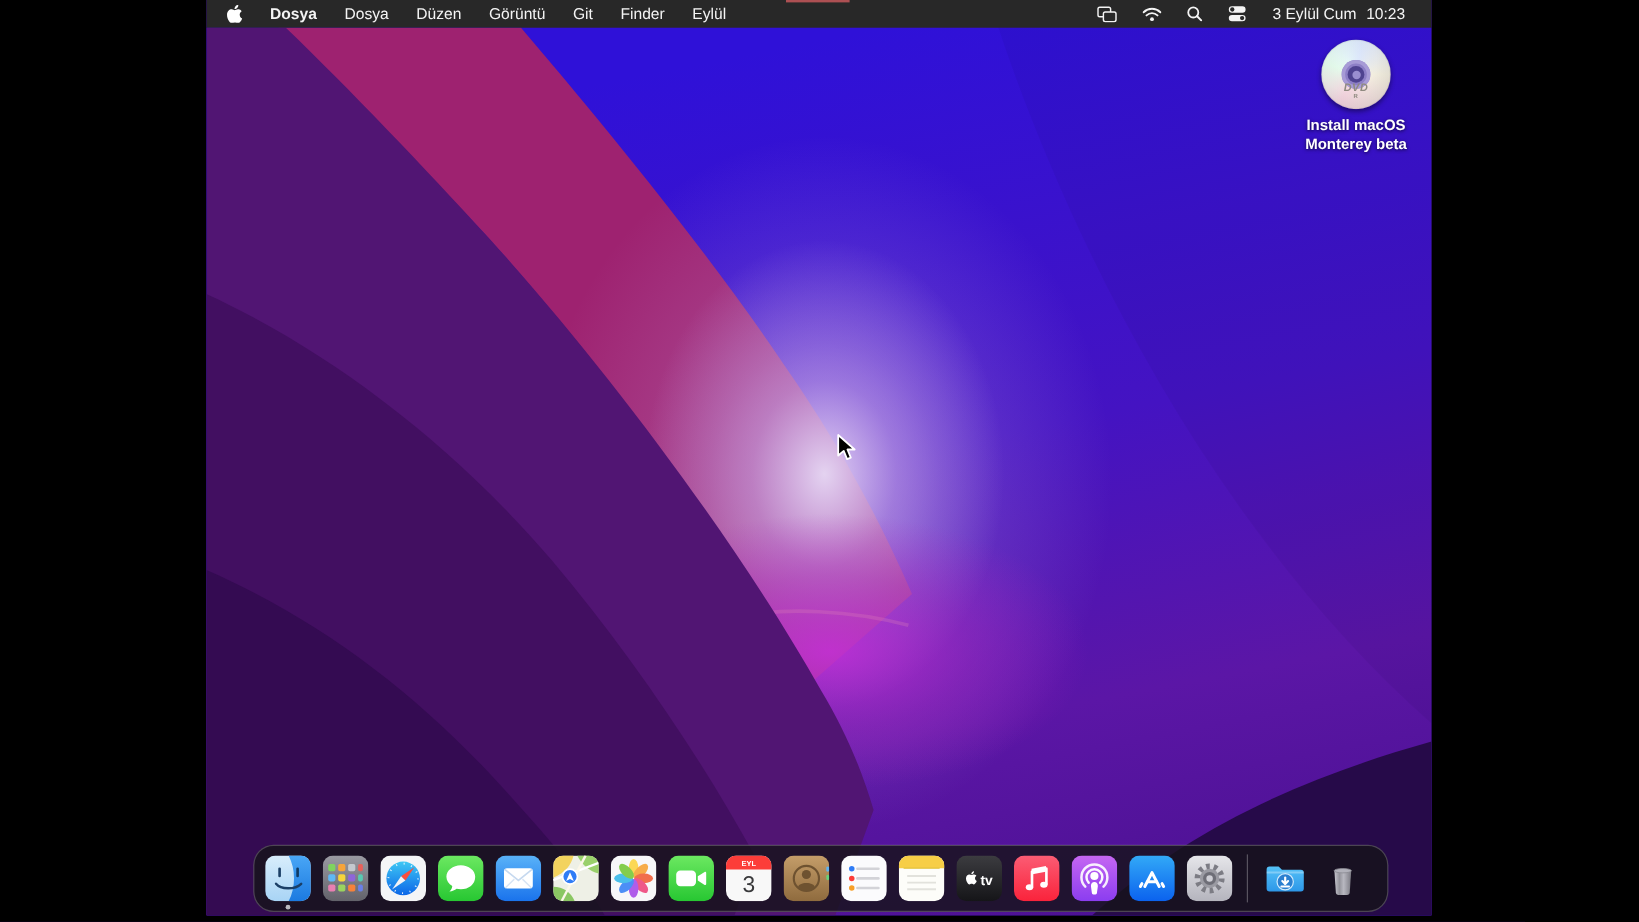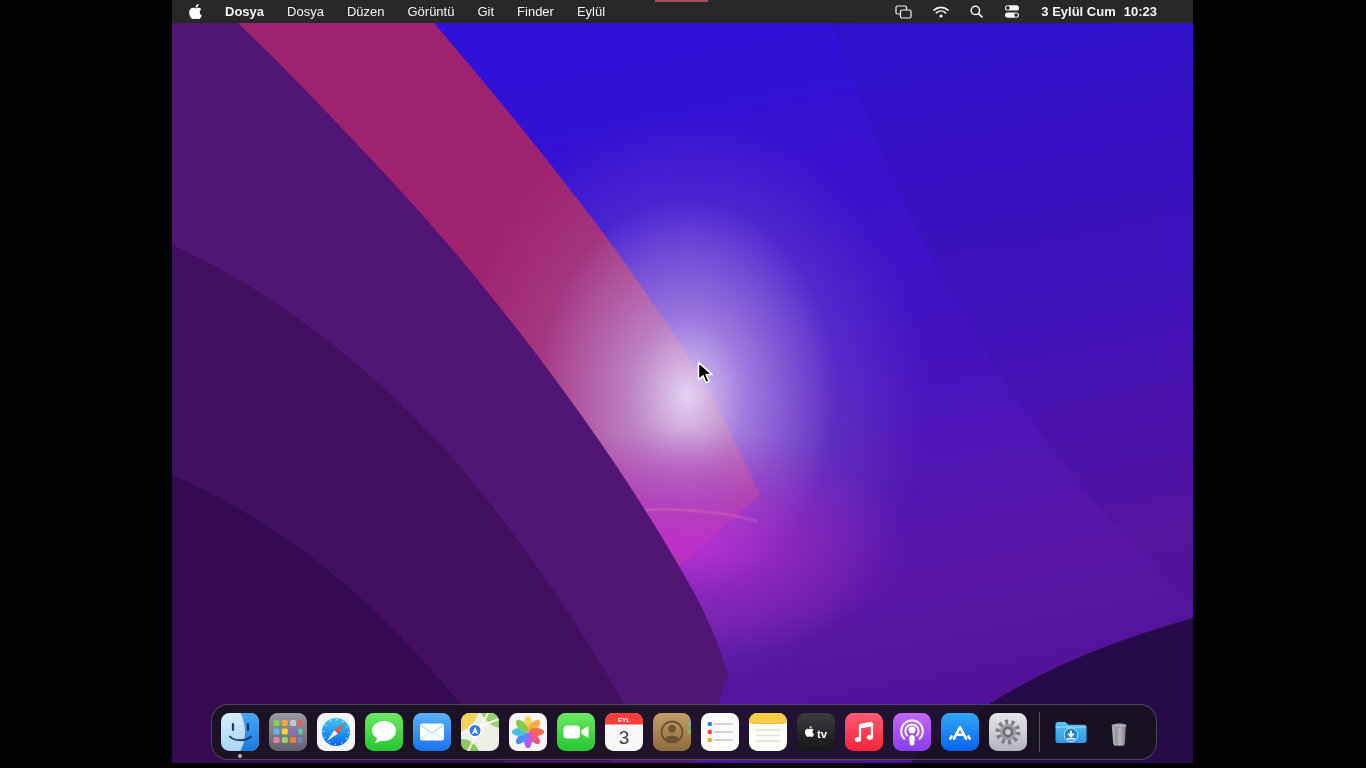--- a/index.html
+++ b/index.html
@@ -9,21 +9,21 @@
   .wallpaper{position:absolute;left:0;top:23px;width:1021px;height:740px;}
   .wallpaper svg{display:block;width:100%;height:100%;}
 
   
   .menubar{position:absolute;left:0;top:0;width:1021px;height:23px;background:#282828;
     display:flex;align-items:center;color:rgba(255,255,255,.95);font-size:13px;z-index:5;}
   .mb-left{display:flex;align-items:center;gap:23px;padding-left:17px;}
   .apple{width:13px;height:15px;display:flex;align-items:center;}
   .mb-app{font-weight:bold;}
   .mb-item{font-weight:normal;}
-  .mb-right{margin-left:auto;display:flex;align-items:center;gap:21px;padding-right:36px;font-weight:bold;}
+  .mb-right{margin-left:auto;display:flex;align-items:center;gap:21px;padding-right:22px;}
   .mb-right .sicon{display:flex;align-items:center;opacity:.95;}
   .clock{display:flex;gap:8px;white-space:nowrap;}
 
   .redstrip{position:absolute;left:483px;top:0;width:53px;height:2px;background:rgba(187,84,88,.9);z-index:6;}
 
   
   .volume{position:absolute;left:912px;top:33px;width:92px;text-align:center;z-index:2;cursor:default;}
   .disc{position:relative;width:58px;height:58px;margin:0 auto;border-radius:50%;
     background:
       conic-gradient(from 210deg, rgba(255,170,190,.35), rgba(180,255,200,.30) 80deg, rgba(170,200,255,.35) 160deg, rgba(255,240,180,.30) 240deg, rgba(255,170,190,.35) 360deg),
@@ -139,20 +139,34 @@
               <circle cx="12.1" cy="11.1" r="1.8" fill="#282828"></circle>
             </svg>
         </span>
         <span class="clock">
           <span>3 Eylül Cum</span>
           <span>10:23</span>
         </span>
       </div>
     </div>
 
+    <div class="volume">
+      <div class="disc">
+        <div class="hub">
+            <div class="hub-in">
+              <div class="hole"></div>
+            </div>
+          </div>
+        <div class="disc-word"><span>DVD</span><span class="disc-sub">R</span></div>
+      </div>
+      <div class="vol-label">
+        <div>Install macOS</div>
+        <div>Monterey beta</div>
+      </div>
+    </div>
 
     <div class="dock">
 
       <div class="dock-item" title="Finder">
         <svg viewBox="0 0 38 38">
           <defs>
               <linearGradient id="gFinL" x1="0" y1="0" x2="0" y2="1">
                 <stop offset="0" stop-color="#d8edfc"></stop>
                 <stop offset="1" stop-color="#a8d4f5"></stop>
               </linearGradient>

